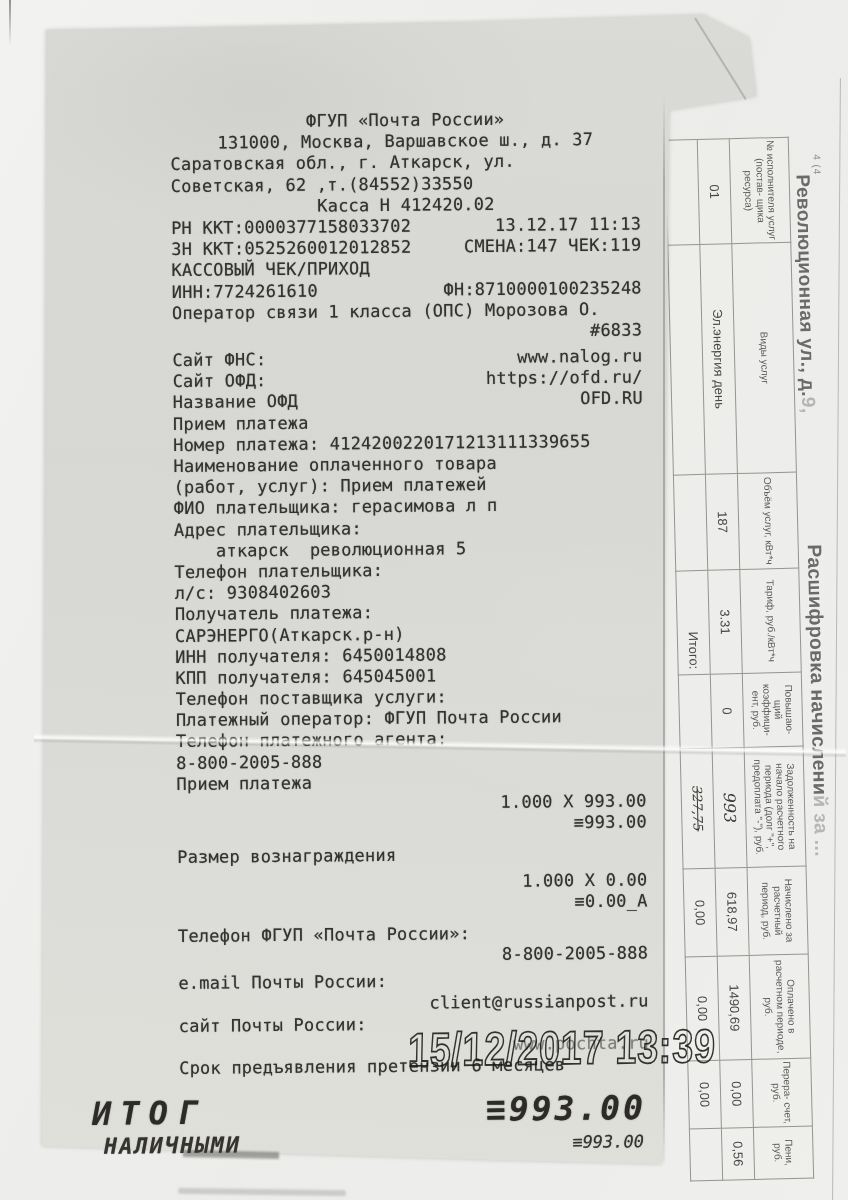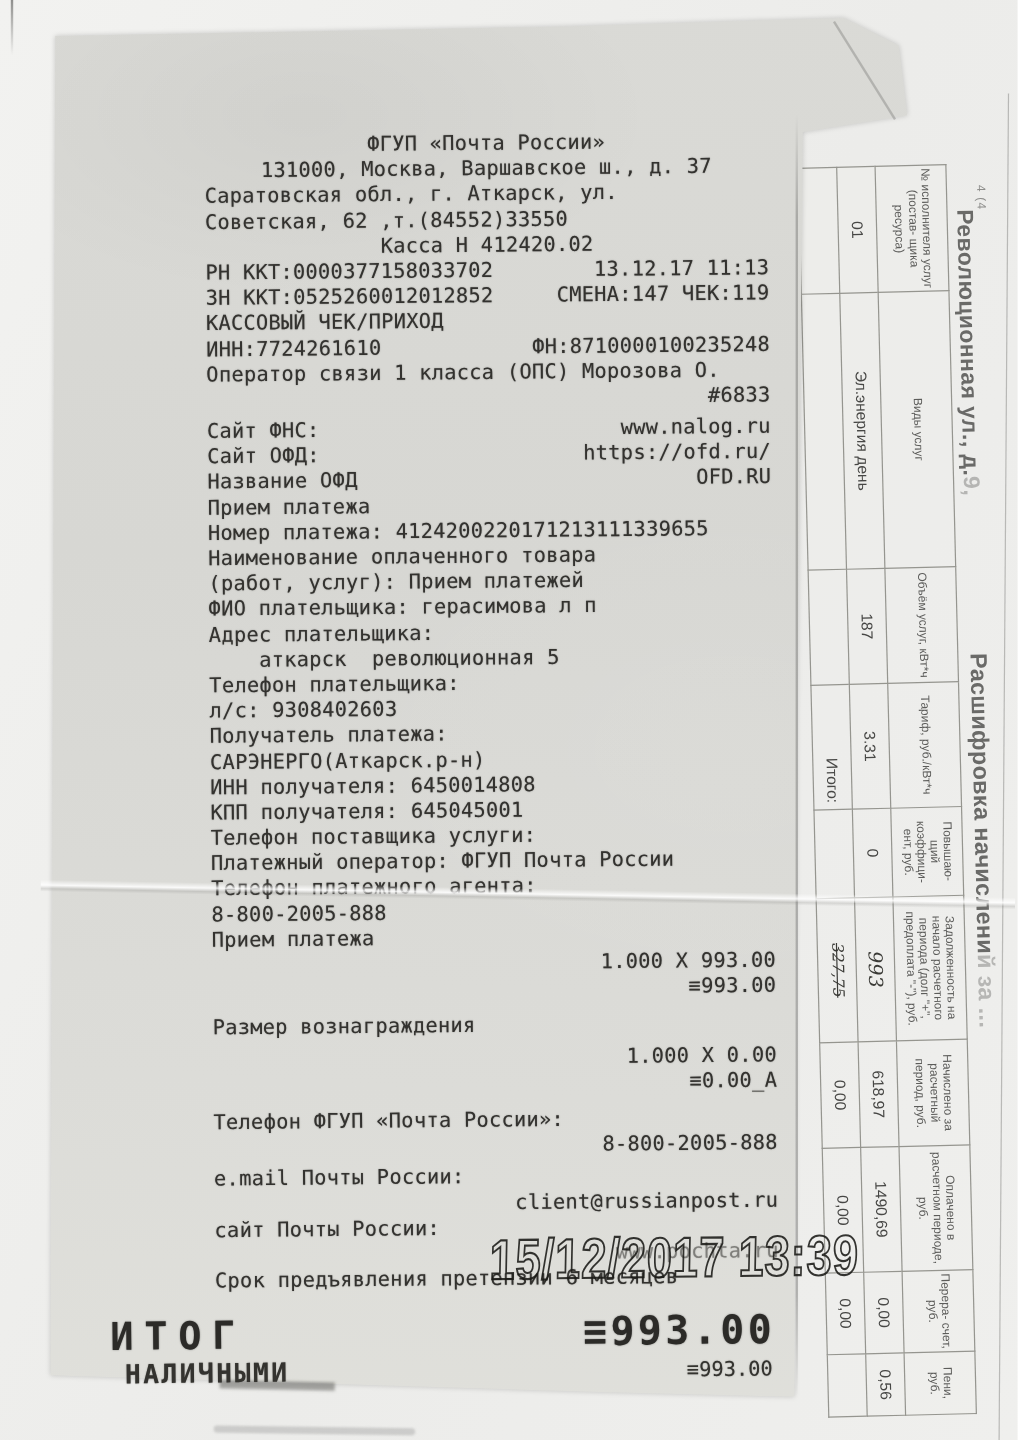--- a/index.html
+++ b/index.html
@@ -56,21 +56,21 @@
     transform:rotate(-.55deg);transform-origin:top left;
     color:#33322f;font-size:17px;letter-spacing:.2px;
     text-shadow:0 0 1.1px rgba(45,45,42,.55);}
   .ln{height:21.2px;line-height:21.2px;white-space:pre;}
   .ln.c{text-align:center;}
   .ln.r{text-align:right;}
   .ln.s{display:flex;justify-content:space-between;}
   .ln.gap{height:10px;}
   .ln.gap-s{height:5px;}
   .ln.faint{opacity:.55;}
-  .totals{position:absolute;left:0;top:0;width:720px;height:1200px;z-index:3;pointer-events:none;}
+  .totals{position:absolute;left:0;top:0;width:720px;height:1200px;z-index:3;pointer-events:none;font-style:italic;}
   .itog-row{position:absolute;left:92px;top:1091px;width:554px;display:flex;justify-content:space-between;align-items:flex-end;
     transform:rotate(-.6deg);color:#2c2b28;text-shadow:0 0 1.4px rgba(40,40,38,.6);}
   .itog-label{font-size:32px;font-weight:700;letter-spacing:9px;}
   .itog-value{font-size:33px;font-weight:700;letter-spacing:3px;}
   .cash-row{position:absolute;left:104px;top:1131px;width:540px;display:flex;justify-content:space-between;align-items:center;
     transform:rotate(-.6deg);color:#34332f;text-shadow:0 0 1.1px rgba(45,45,42,.55);}
   .cash-label{font-size:22px;font-weight:700;letter-spacing:2px;}
   .cash-value{font-size:17px;}
   
   .date-stamp{position:absolute;left:408px;top:1022px;z-index:8;

